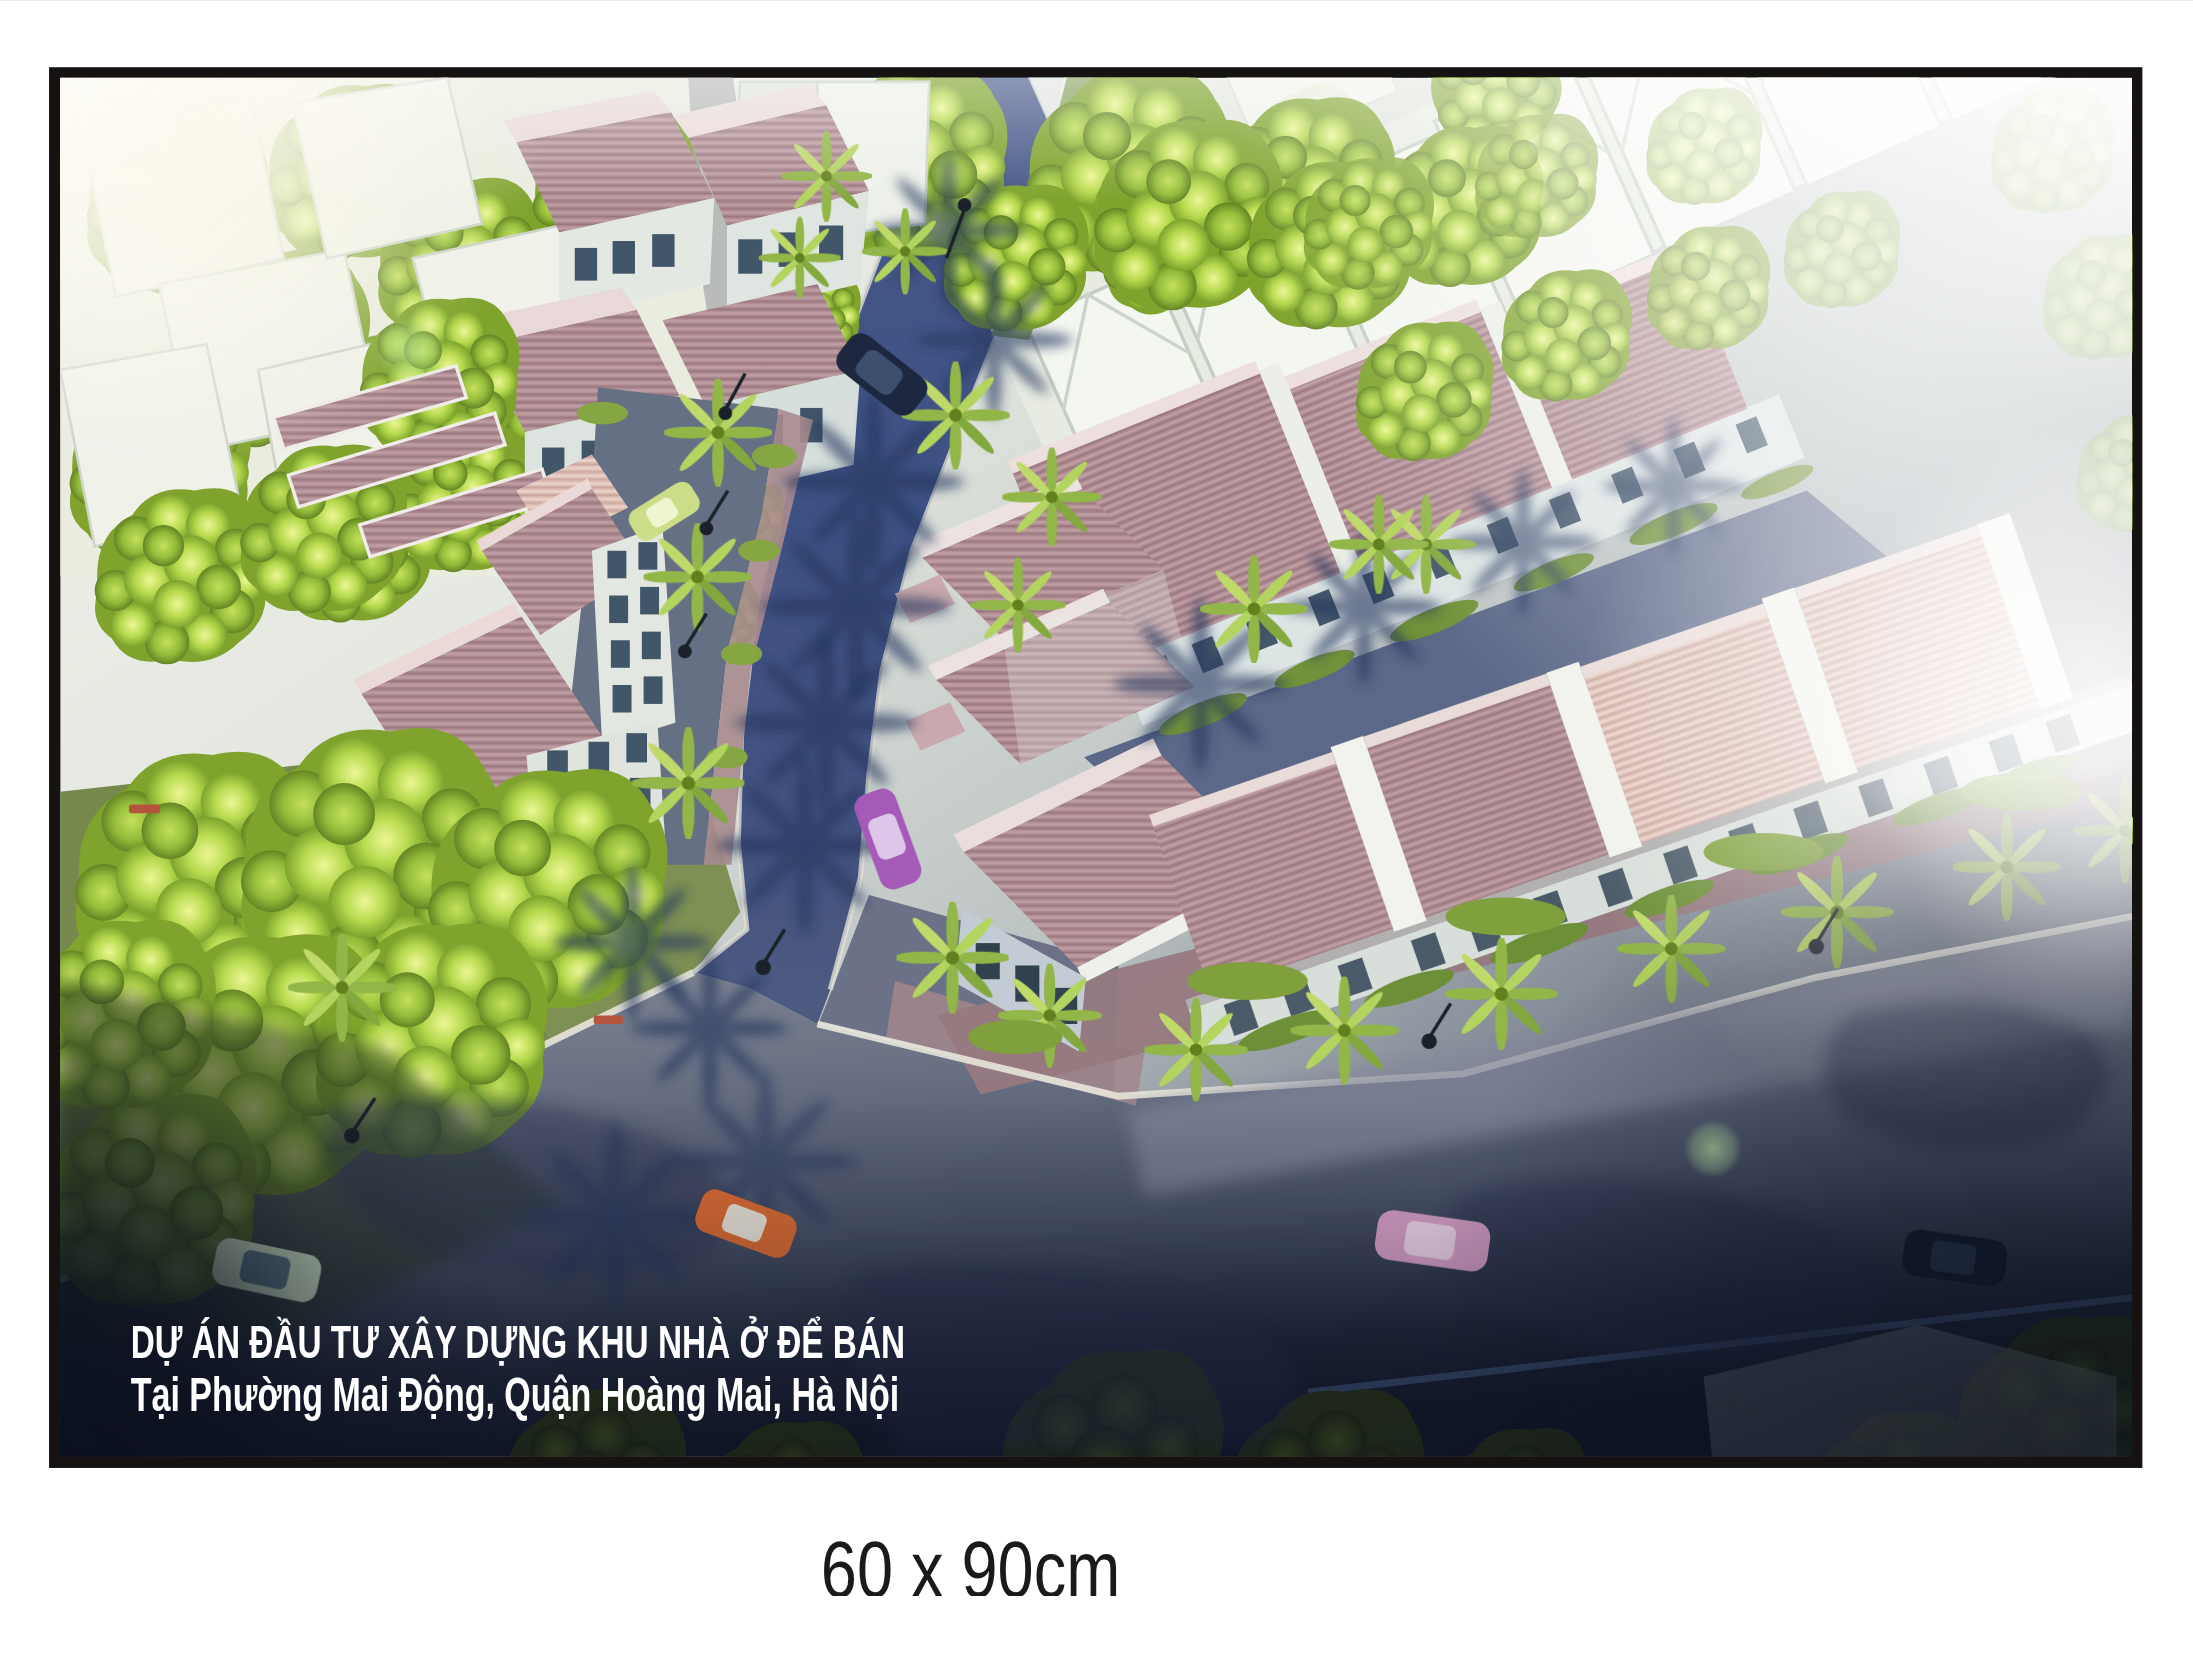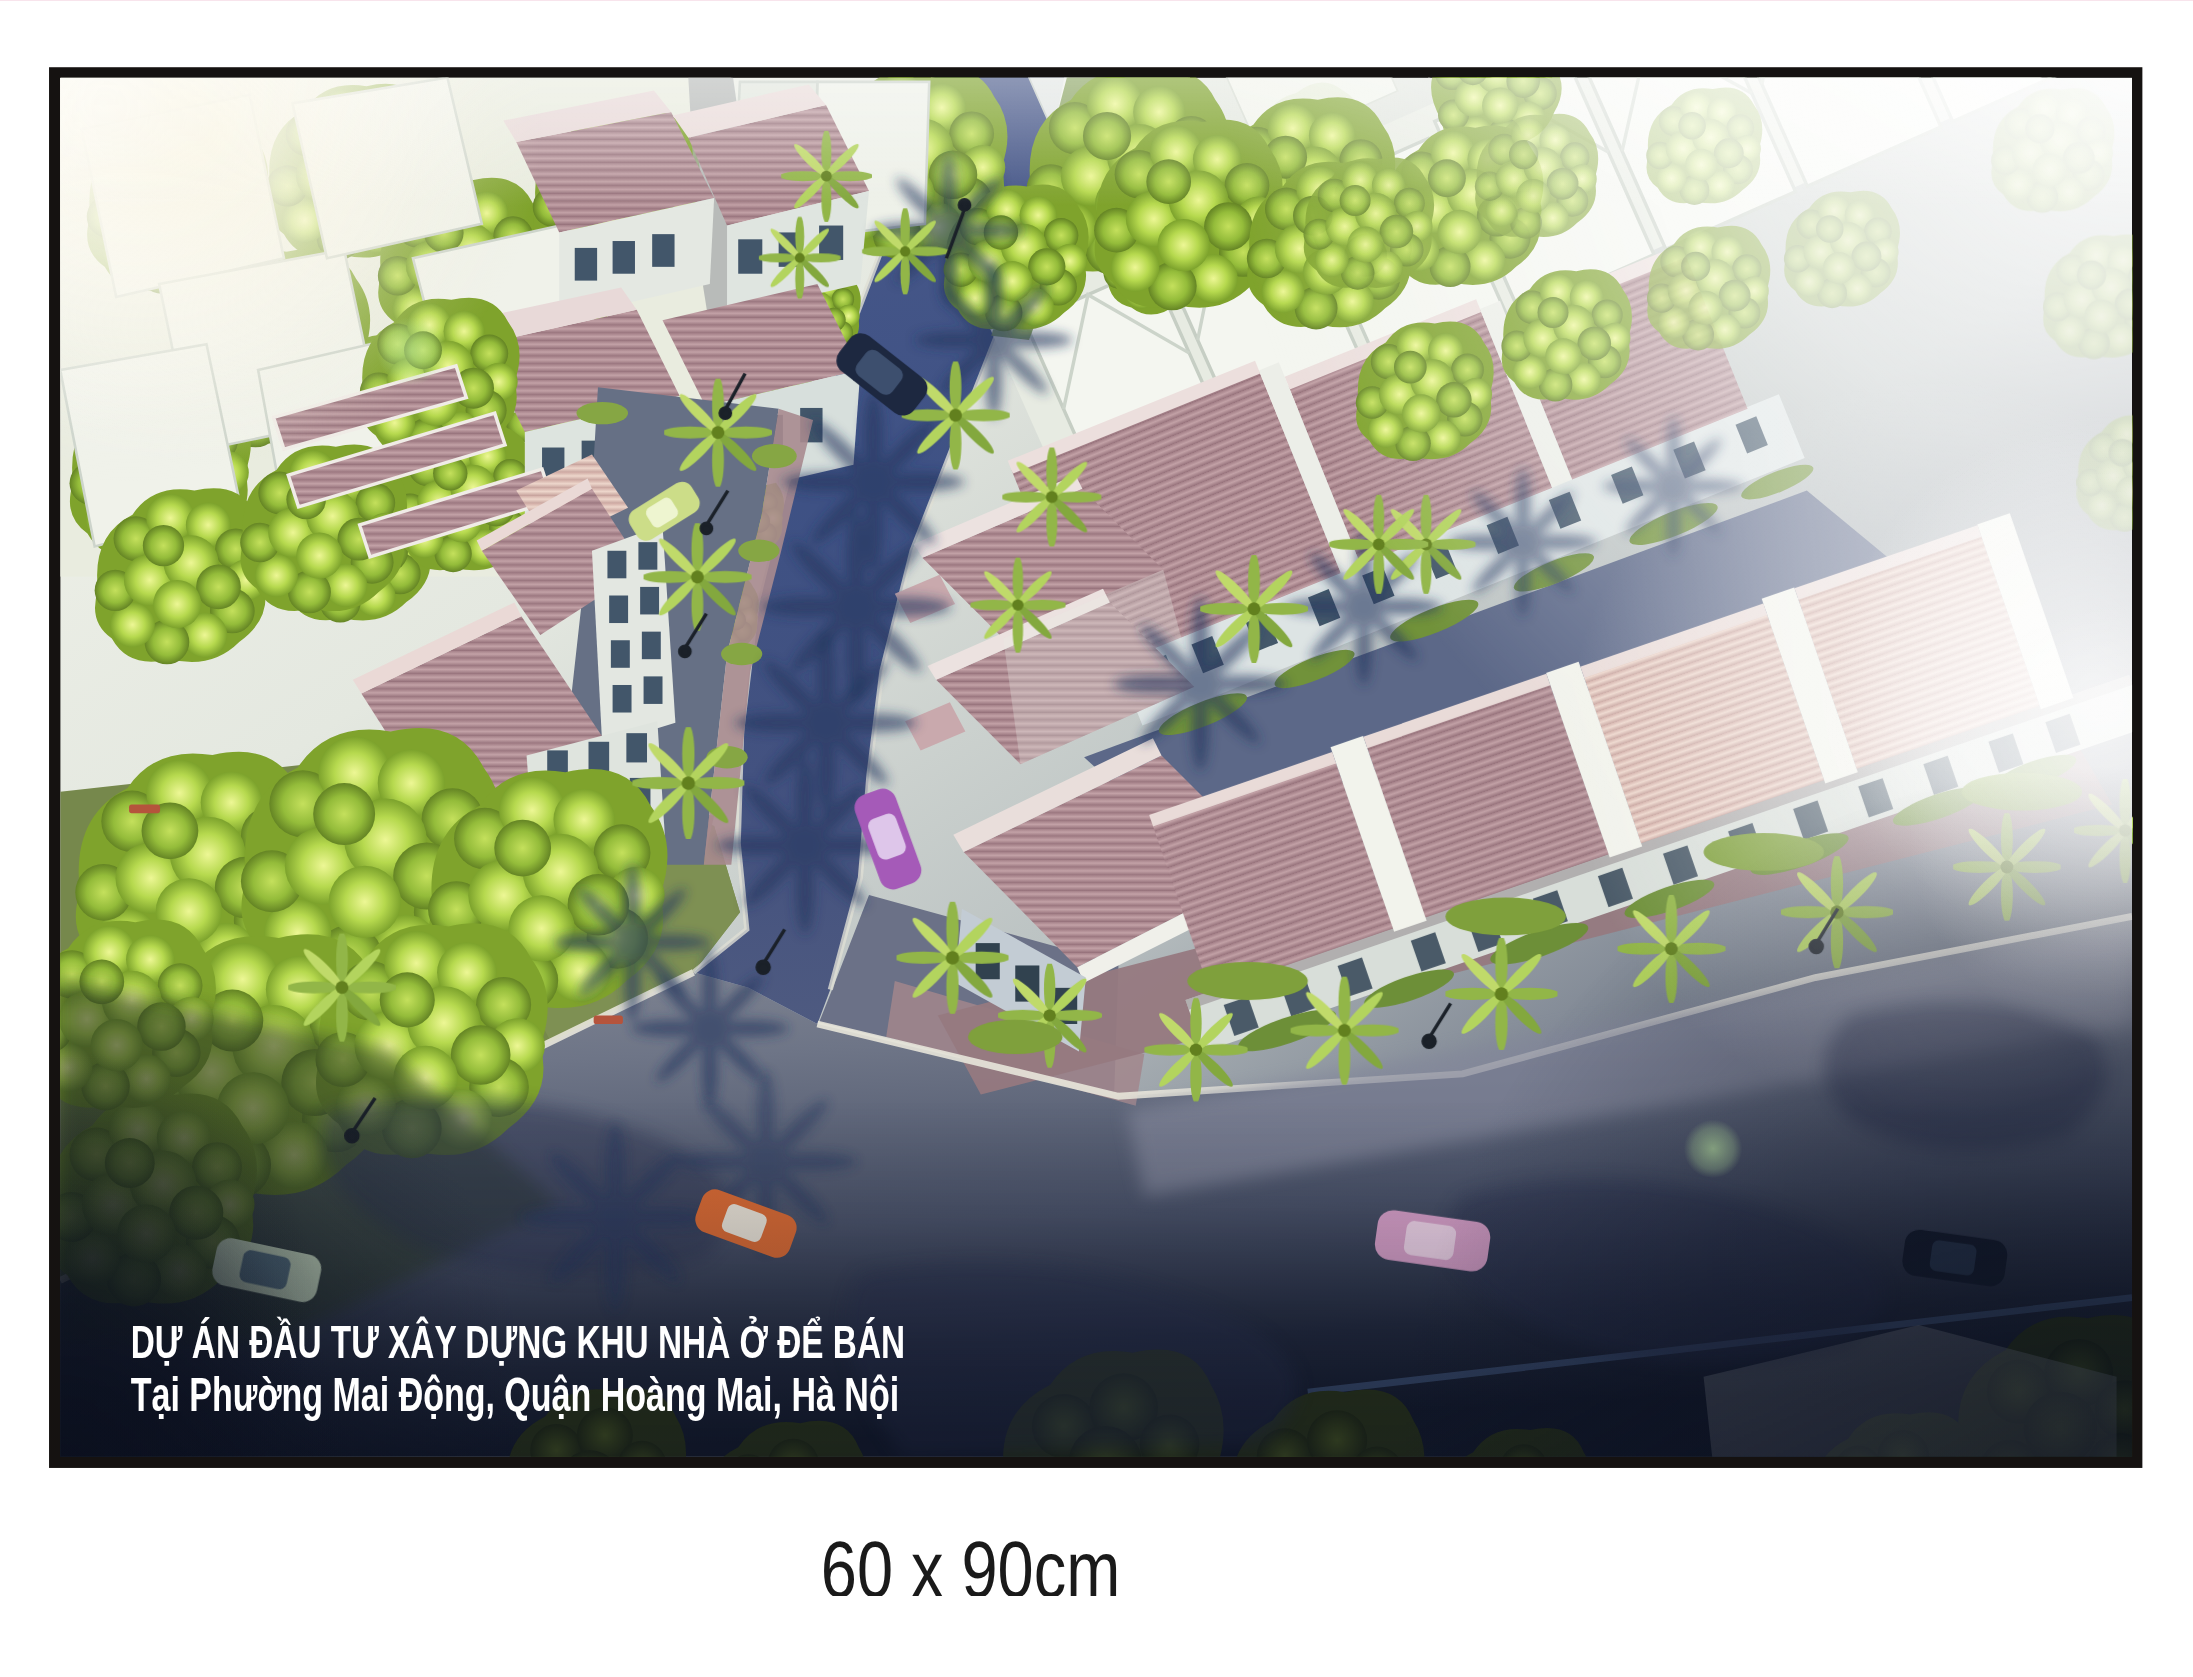--- a/index.html
+++ b/index.html
@@ -1,16 +1,16 @@
 <!DOCTYPE html>
 <html style="font-size:13.8px"><head>
 <meta charset="utf-8">
 <style>
   html,body{margin:0;padding:0;background:#ffffff;}
-  #page{position:relative;width:2194px;height:1596px;background:#be185d;overflow:hidden;font-family:"Liberation Sans",sans-serif;}
+  #page{position:relative;width:2194px;height:1596px;background:#0369a1;overflow:hidden;font-family:"Liberation Sans",sans-serif;}
   svg{display:block;}
 </style>
 </head>
 <body>
 <div id="page">
 <svg width="2194" height="1678" viewBox="0 0 2550 1950">
 <defs>
   <filter id="blur6">
           <feGaussianBlur stdDeviation="6"></feGaussianBlur>
         </filter>

